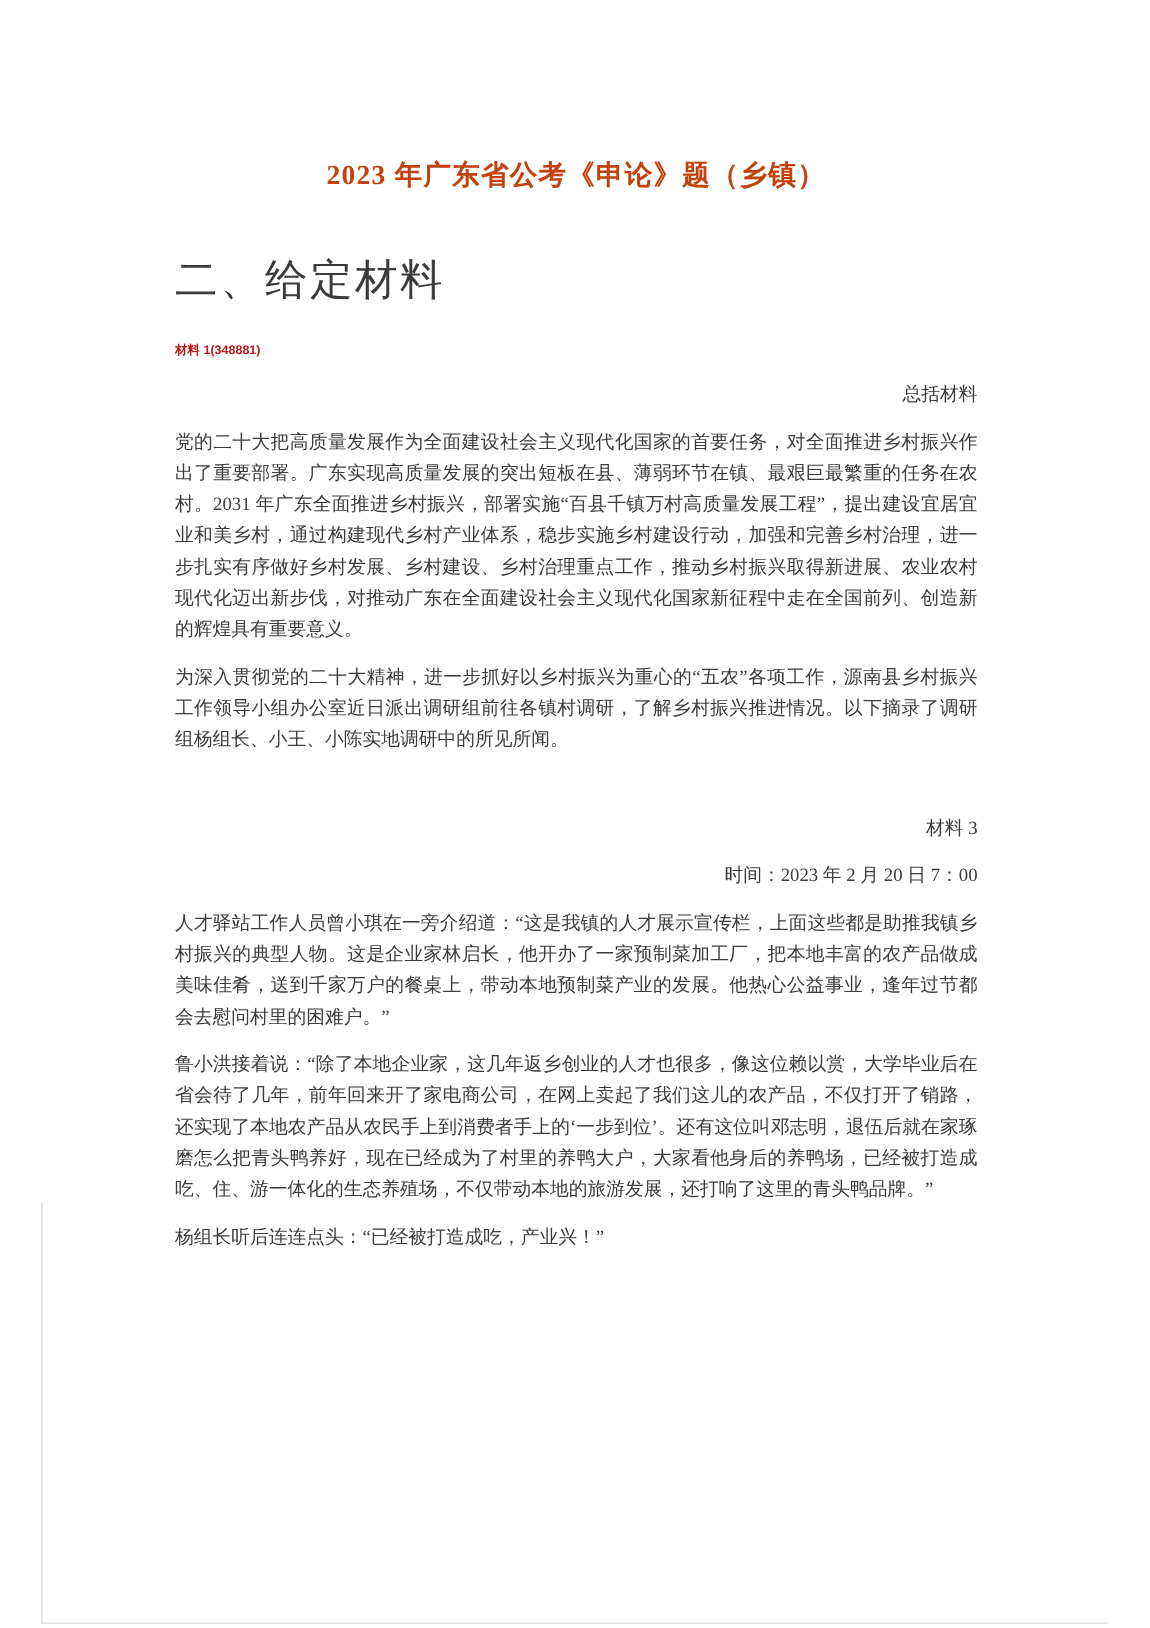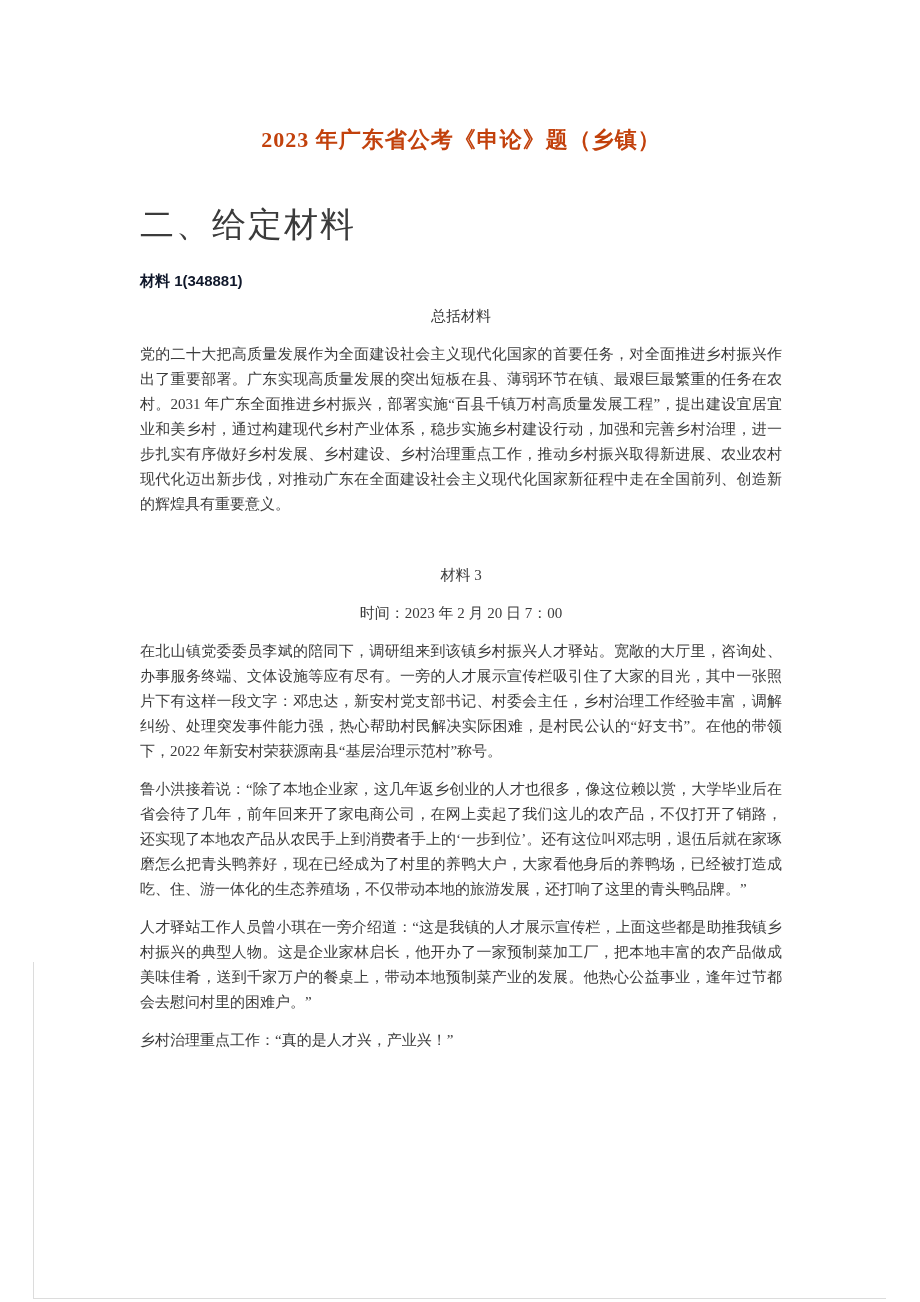--- a/index.html
+++ b/index.html
@@ -34,34 +34,34 @@
     margin: 46px 0 0 0;
     font-size: 34px;
     font-weight: 400;
     line-height: 46px;
     letter-spacing: 2px;
     color: #3b3b3b;
   }
   .material-ref {
     margin: 22px 0 0 0;
     font-family: "Liberation Sans", "DejaVu Sans", sans-serif;
-    font-size: 15px;
+    font-size: 10px;
     font-weight: 700;
     line-height: 21px;
-    color: #0f172a;
+    color: #b91c1c;
   }
   p.body-text {
     margin: 13px 0;
     font-size: 15px;
     line-height: 25px;
     text-align: justify;
     color: #3b3b3b;
   }
   p.label-line {
-    text-align: center;
+    text-align: right;
   }
   .mt-large {
     margin-top: 46px !important;
   }
   .page-edge-left {
     position: absolute;
     left: 33px;
     top: 962px;
     width: 1px;
     height: 337px;
@@ -84,30 +84,30 @@
   <h1 class="doc-title">2023 年广东省公考《申论》题（乡镇）</h1>
 
   <h2 class="section-heading">二、给定材料</h2>
 
   <p class="material-ref">材料 1(348881)</p>
 
   <p class="body-text label-line">总括材料</p>
 
   <p class="body-text">党的二十大把高质量发展作为全面建设社会主义现代化国家的首要任务，对全面推进乡村振兴作出了重要部署。广东实现高质量发展的突出短板在县、薄弱环节在镇、最艰巨最繁重的任务在农村。2031 年广东全面推进乡村振兴，部署实施“百县千镇万村高质量发展工程”，提出建设宜居宜业和美乡村，通过构建现代乡村产业体系，稳步实施乡村建设行动，加强和完善乡村治理，进一步扎实有序做好乡村发展、乡村建设、乡村治理重点工作，推动乡村振兴取得新进展、农业农村现代化迈出新步伐，对推动广东在全面建设社会主义现代化国家新征程中走在全国前列、创造新的辉煌具有重要意义。</p>
 
+  <p class="body-text">为深入贯彻党的二十大精神，进一步抓好以乡村振兴为重心的“五农”各项工作，源南县乡村振兴工作领导小组办公室近日派出调研组前往各镇村调研，了解乡村振兴推进情况。以下摘录了调研组杨组长、小王、小陈实地调研中的所见所闻。</p>
 
   <p class="body-text label-line mt-large">材料 3</p>
 
   <p class="body-text label-line">时间：2023 年 2 月 20 日 7：00</p>
 
 
-  <p class="body-text">在北山镇党委委员李斌的陪同下，调研组来到该镇乡村振兴人才驿站。宽敞的大厅里，咨询处、办事服务终端、文体设施等应有尽有。一旁的人才展示宣传栏吸引住了大家的目光，其中一张照片下有这样一段文字：邓忠达，新安村党支部书记、村委会主任，乡村治理工作经验丰富，调解纠纷、处理突发事件能力强，热心帮助村民解决实际困难，是村民公认的“好支书”。在他的带领下，2022 年新安村荣获源南县“基层治理示范村”称号。</p>
+
+  <p class="body-text">人才驿站工作人员曾小琪在一旁介绍道：“这是我镇的人才展示宣传栏，上面这些都是助推我镇乡村振兴的典型人物。这是企业家林启长，他开办了一家预制菜加工厂，把本地丰富的农产品做成美味佳肴，送到千家万户的餐桌上，带动本地预制菜产业的发展。他热心公益事业，逢年过节都会去慰问村里的困难户。”</p>
 
   <p class="body-text">鲁小洪接着说：“除了本地企业家，这几年返乡创业的人才也很多，像这位赖以赏，大学毕业后在省会待了几年，前年回来开了家电商公司，在网上卖起了我们这儿的农产品，不仅打开了销路，还实现了本地农产品从农民手上到消费者手上的‘一步到位’。还有这位叫邓志明，退伍后就在家琢磨怎么把青头鸭养好，现在已经成为了村里的养鸭大户，大家看他身后的养鸭场，已经被打造成吃、住、游一体化的生态养殖场，不仅带动本地的旅游发展，还打响了这里的青头鸭品牌。”</p>
 
-  <p class="body-text">人才驿站工作人员曾小琪在一旁介绍道：“这是我镇的人才展示宣传栏，上面这些都是助推我镇乡村振兴的典型人物。这是企业家林启长，他开办了一家预制菜加工厂，把本地丰富的农产品做成美味佳肴，送到千家万户的餐桌上，带动本地预制菜产业的发展。他热心公益事业，逢年过节都会去慰问村里的困难户。”</p>
-
-  <p class="body-text">乡村治理重点工作：“真的是人才兴，产业兴！”</p>
+  <p class="body-text">杨组长听后连连点头：“已经被打造成吃，产业兴！”</p>
 
 </div>
 
 <div class="page-edge-left"></div>
 <div class="page-edge-bottom"></div>
 
 </body></html>

